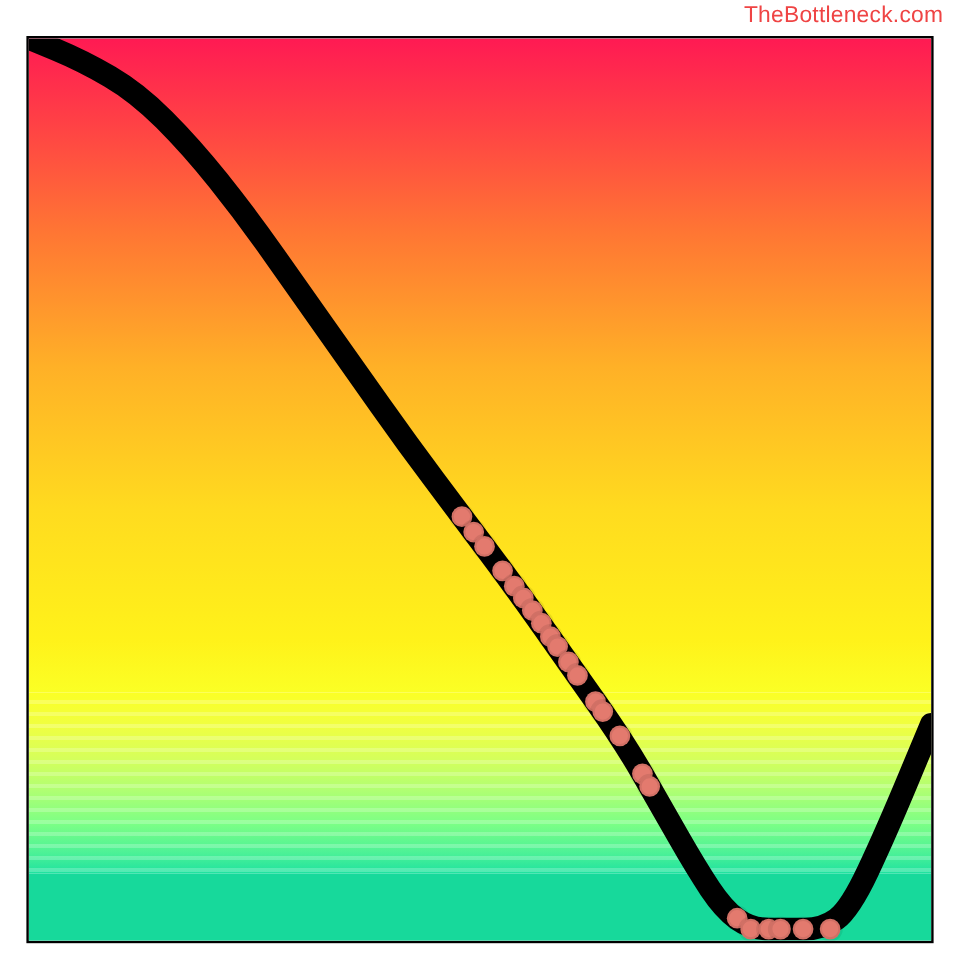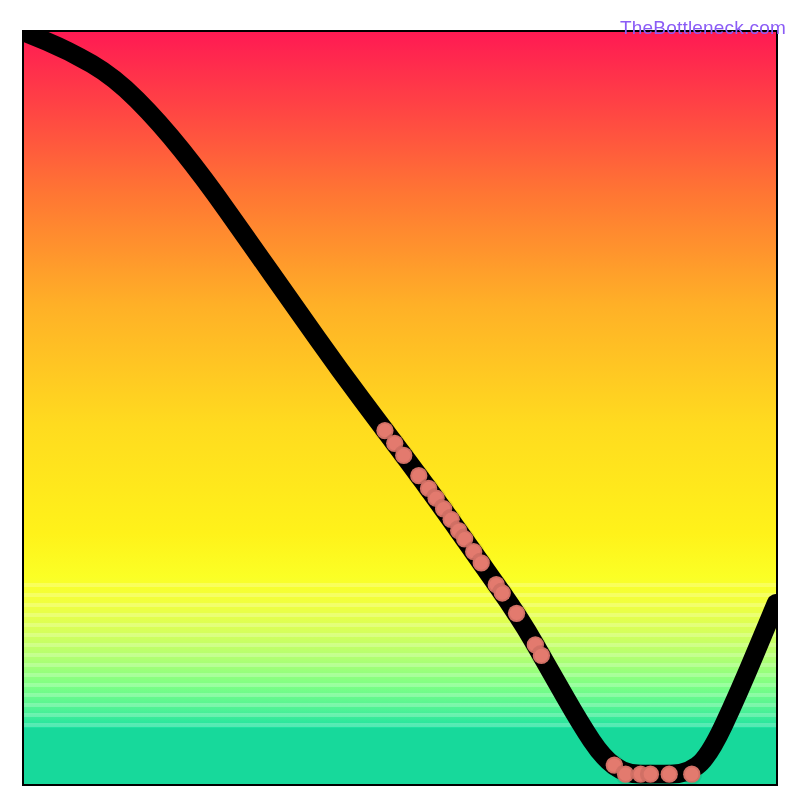--- a/index.html
+++ b/index.html
@@ -5,24 +5,24 @@
   * { margin: 0; padding: 0; box-sizing: border-box; }
   body {
     width: 800px;
     height: 800px;
     background: #fff;
     position: relative;
     font-family: Arial, Helvetica, sans-serif;
   }
   .watermark {
     position: absolute;
-    top: 17px;
+    top: 2px;
     right: 14px;
     font-size: 19px;
-    color: #8b5cf6;
+    color: #ef4444;
     letter-spacing: 0.2px;
     z-index: 5;
   }
   .plot-frame {
     position: absolute;
     left: 22px;
     top: 30px;
     width: 756px;
     height: 756px;
     border: 2px solid #000;

